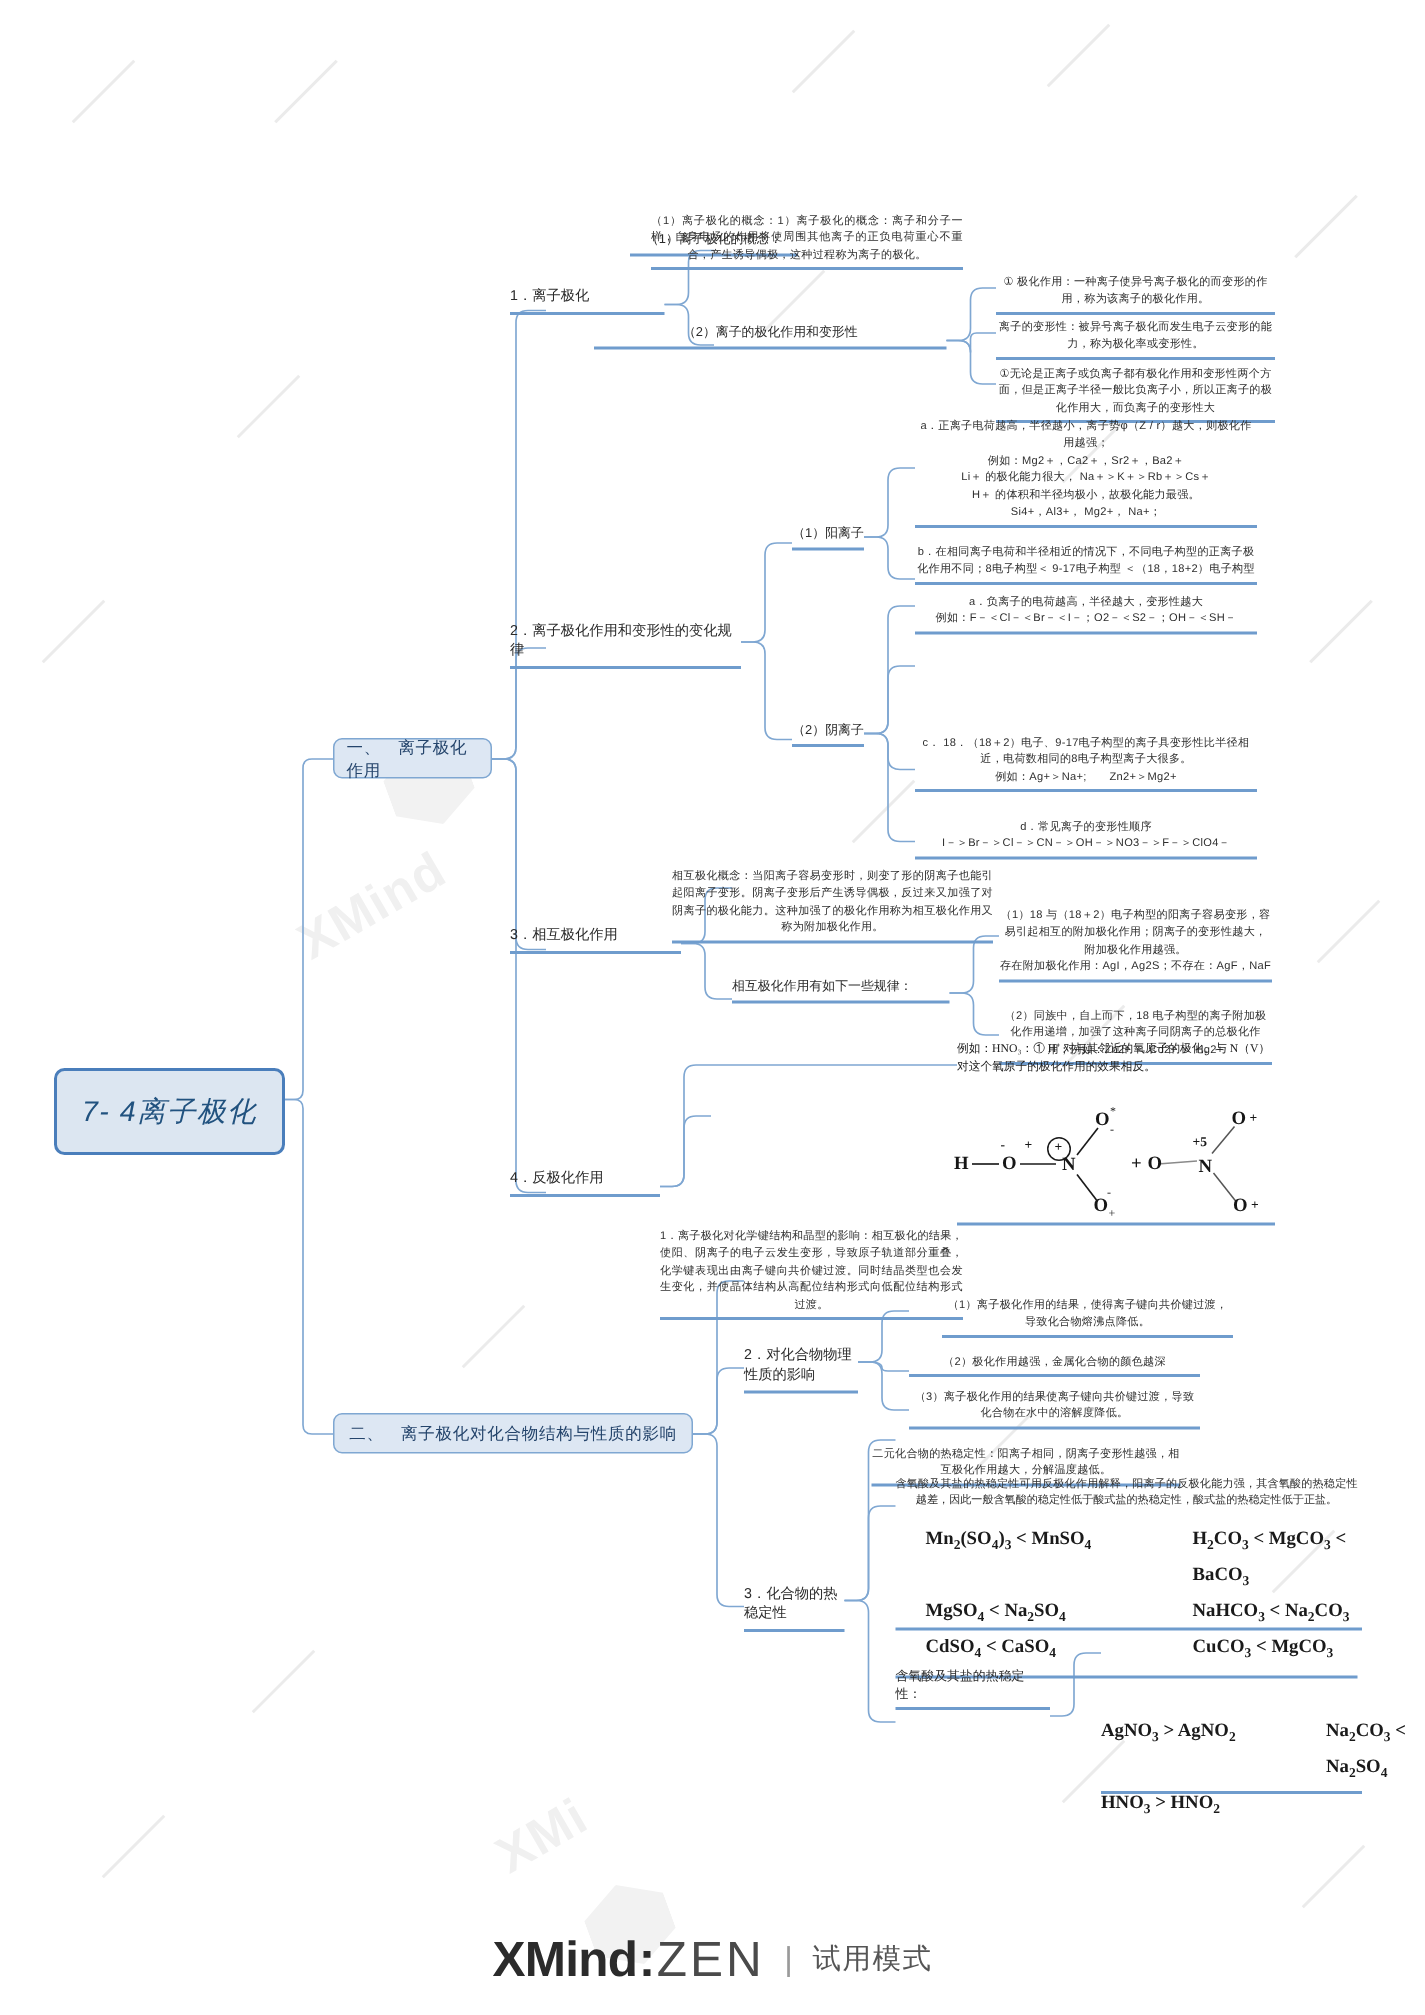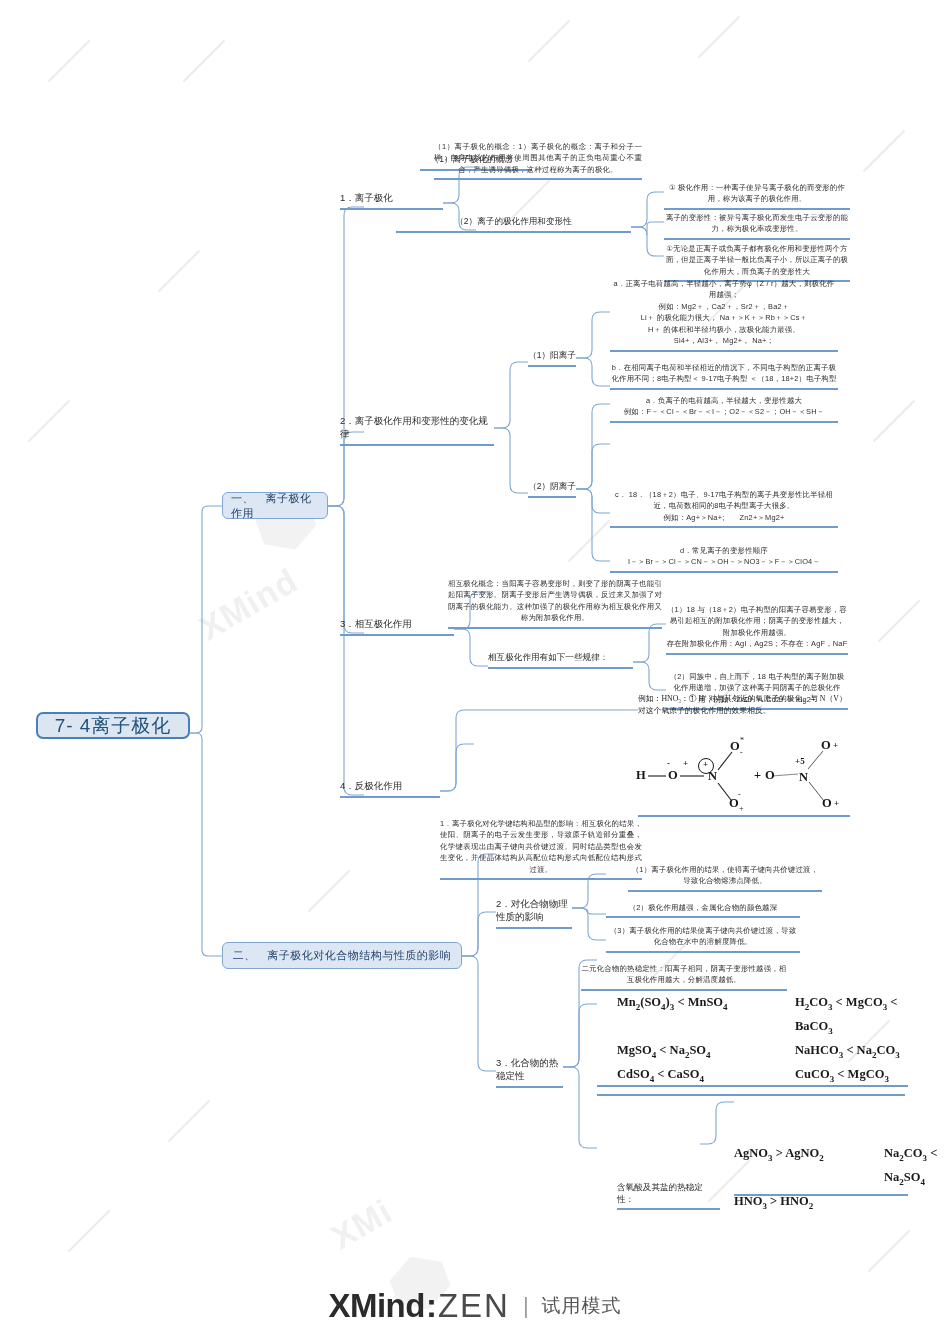--- a/index.html
+++ b/index.html
@@ -200,21 +200,21 @@
       <path d="M572,908 L580,908 Q588,908 588,916 L588,932 Q588,940 596,940 L606,940"></path>
 
       <path d="M563,1067 L571,1067 Q579,1067 579,1059 L579,968 Q579,960 587,960 L597,960"></path>
       <path d="M563,1067 L571,1067 Q579,1067 579,1059 L579,1012 Q579,1004 587,1004 L597,1004"></path>
       <path d="M563,1067 L571,1067 Q579,1067 579,1075 L579,1140 Q579,1148 587,1148 L597,1148"></path>
 
       <path d="M700,1144 L708,1144 Q716,1144 716,1136 L716,1110 Q716,1102 724,1102 L734,1102"></path>
     </g>
   </svg>
 
-  <div class="node root" style="left:36px; top:712px; width:154px; height:27px;">7- 4离子极化</div>
+  <div class="node root" style="left:36px; top:712px; width:154px; height:58px;font-style:italic;">7- 4离子极化</div>
 
   <div class="node main-topic" style="left:222px; top:492px; width:106px; height:27px;">一、　离子极化作用</div>
 
   <div class="node ul-topic left" style="left:340px; top:192px; width:103px;">1．离子极化</div>
 
   <div class="node ul-topic" style="left:420px; top:154px; width:112px; font-size:8.6px;">（1）离子极化的概念：</div>
 
   <div class="node ul-topic" style="left:396px; top:216px; width:235px; font-size:8.6px;">（2）离子的极化作用和变形性</div>
 
   <div class="node leaf just" style="left:434px; top:141px; width:208px;">（1）离子极化的概念：1）离子极化的概念：离子和分子一样，自身电场的作用将使周围其他离子的正负电荷重心不重合，产生诱导偶极，这种过程称为离子的极化。</div>
@@ -322,33 +322,34 @@
 
   <div class="node leaf" style="left:606px; top:902px; width:194px;">（2）极化作用越强，金属化合物的颜色越深</div>
 
   <div class="node leaf" style="left:606px; top:925px; width:194px;">（3）离子极化作用的结果使离子键向共价键过渡，导致化合物在水中的溶解度降低。</div>
 
   <div class="node ul-topic left" style="left:496px; top:1057px; width:67px;">3．化合物的热稳定性</div>
 
   <div class="node leaf" style="left:581px; top:947px; width:206px;margin-top:16px;">二元化合物的热稳定性：阳离子相同，阴离子变形性越强，相互极化作用越大，分解温度越低。</div>
 
   <div class="node" style="left:597px; top:983px; width:308px;">
+    <div style="font-size:7.4px; line-height:1.55; text-align:justify; text-align-last:center; color:#2e2e2e;">含氧酸及其盐的热稳定性可用反极化作用解释，阳离子的反极化能力强，其含氧酸的热稳定性越差，因此一般含氧酸的稳定性低于酸式盐的热稳定性，酸式盐的热稳定性低于正盐。</div>
     <div class="formula-block fgrid" style="margin-top:8px; padding-left:20px;">
       <div>Mn<sub>2</sub>(SO<sub>4</sub>)<sub>3</sub> &lt; MnSO<sub>4</sub></div>
       <div>H<sub>2</sub>CO<sub>3</sub> &lt; MgCO<sub>3</sub> &lt; BaCO<sub>3</sub></div>
       <div>MgSO<sub>4</sub> &lt; Na<sub>2</sub>SO<sub>4</sub></div>
       <div>NaHCO<sub>3</sub> &lt; Na<sub>2</sub>CO<sub>3</sub></div>
       <div>CdSO<sub>4</sub> &lt; CaSO<sub>4</sub></div>
       <div>CuCO<sub>3</sub> &lt; MgCO<sub>3</sub></div>
       <div></div>
     </div>
     <div style="border-bottom:2.2px solid #6f9ccd; margin-top:6px;"></div>
   </div>
 
-  <div class="node ul-topic left" style="left:597px; top:1182px; width:103px; font-size:8.6px;margin-left:20px;">含氧酸及其盐的热稳定性：</div>
+  <div class="node ul-topic left" style="left:597px; top:1112px; width:103px; font-size:8.6px;">含氧酸及其盐的热稳定性：</div>
 
   <div class="node formula-block fgrid2" style="left:734px; top:1142px; width:208px;">
     <div>AgNO<sub>3</sub> &gt; AgNO<sub>2</sub></div>
     <div>Na<sub>2</sub>CO<sub>3</sub> &lt; Na<sub>2</sub>SO<sub>4</sub></div>
     <div>HNO<sub>3</sub> &gt; HNO<sub>2</sub></div>
     <div></div>
   </div>
   <div style="position:absolute; left:734px; top:1194px; width:174px; border-bottom:2.2px solid #6f9ccd; z-index:2;"></div>
   <div style="position:absolute; left:597px; top:1085px; width:311px; border-top:2.2px solid #6f9ccd; z-index:2;"></div>
 

